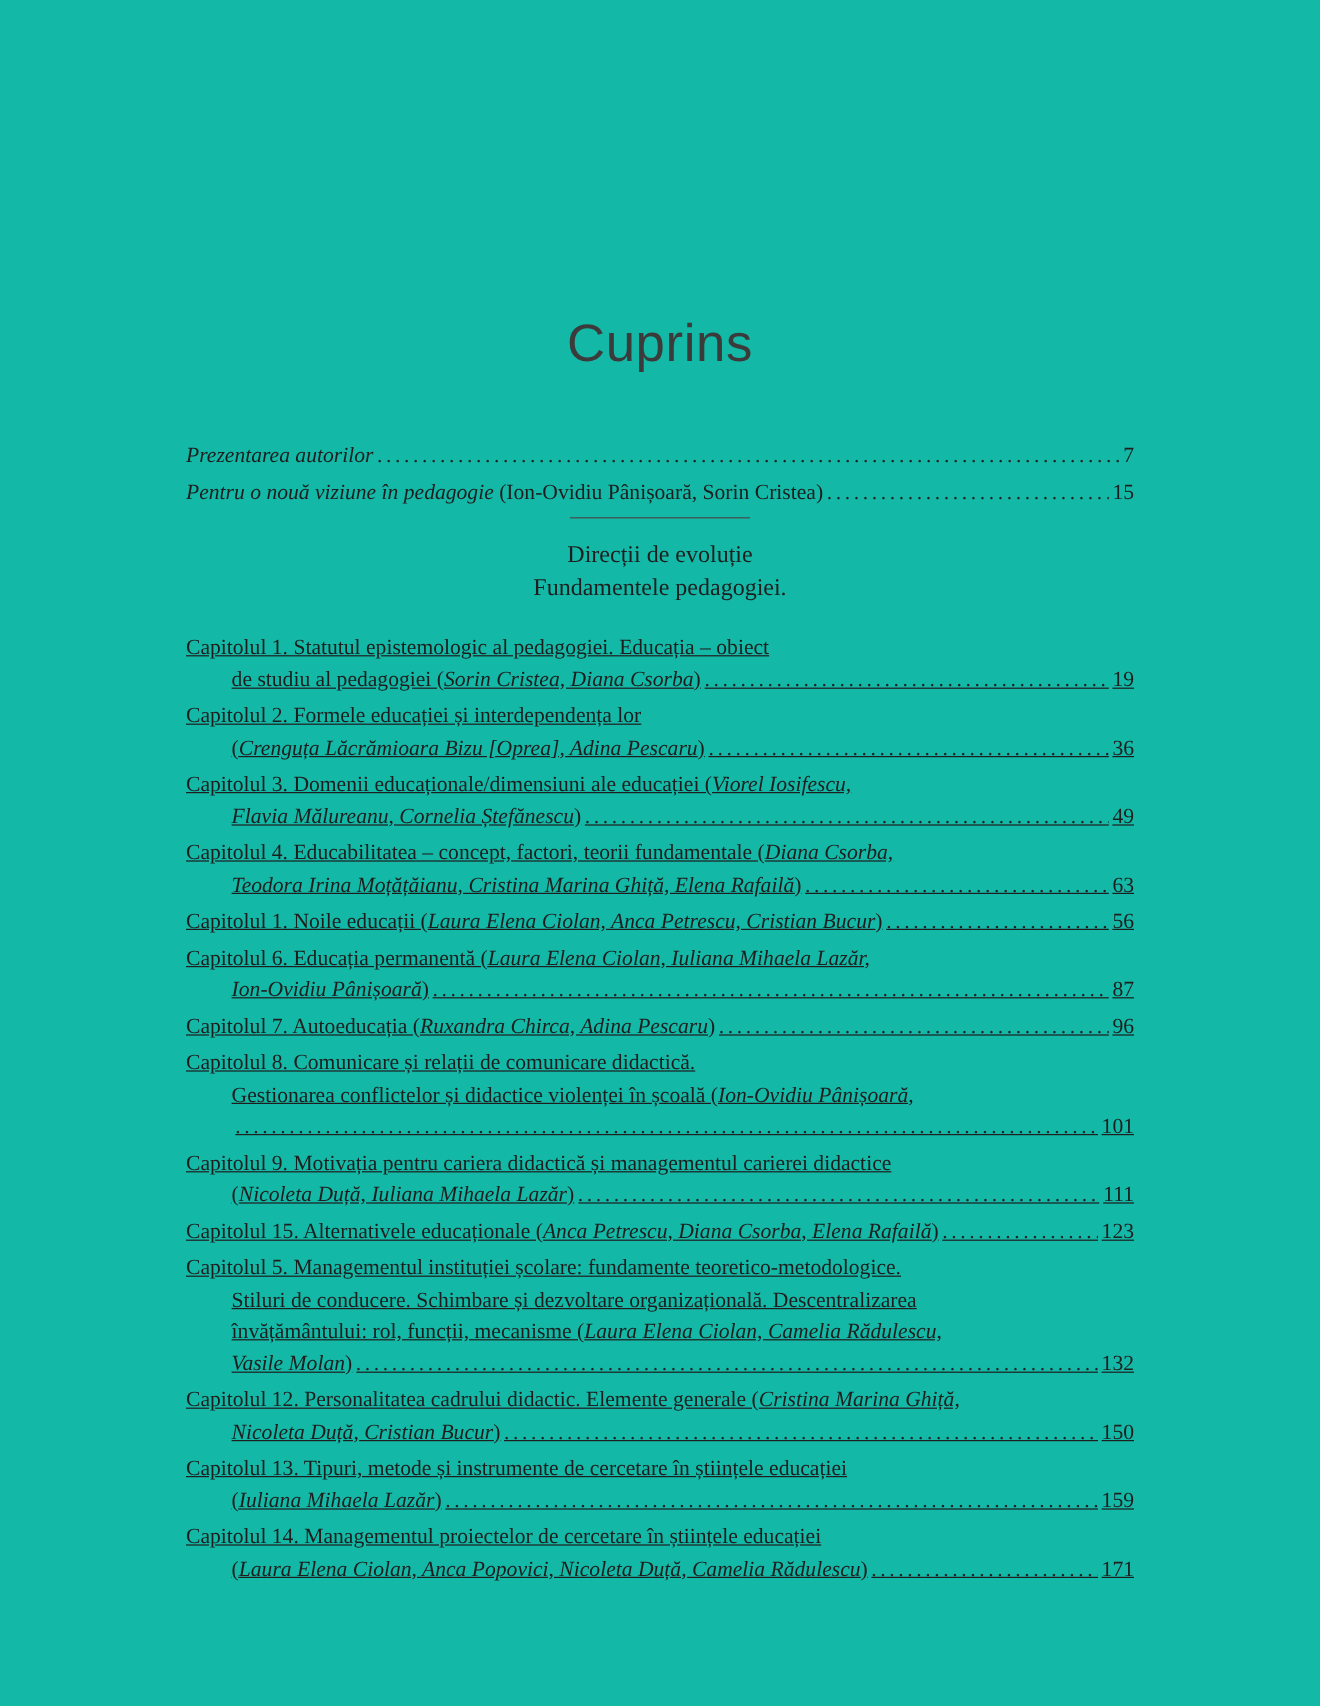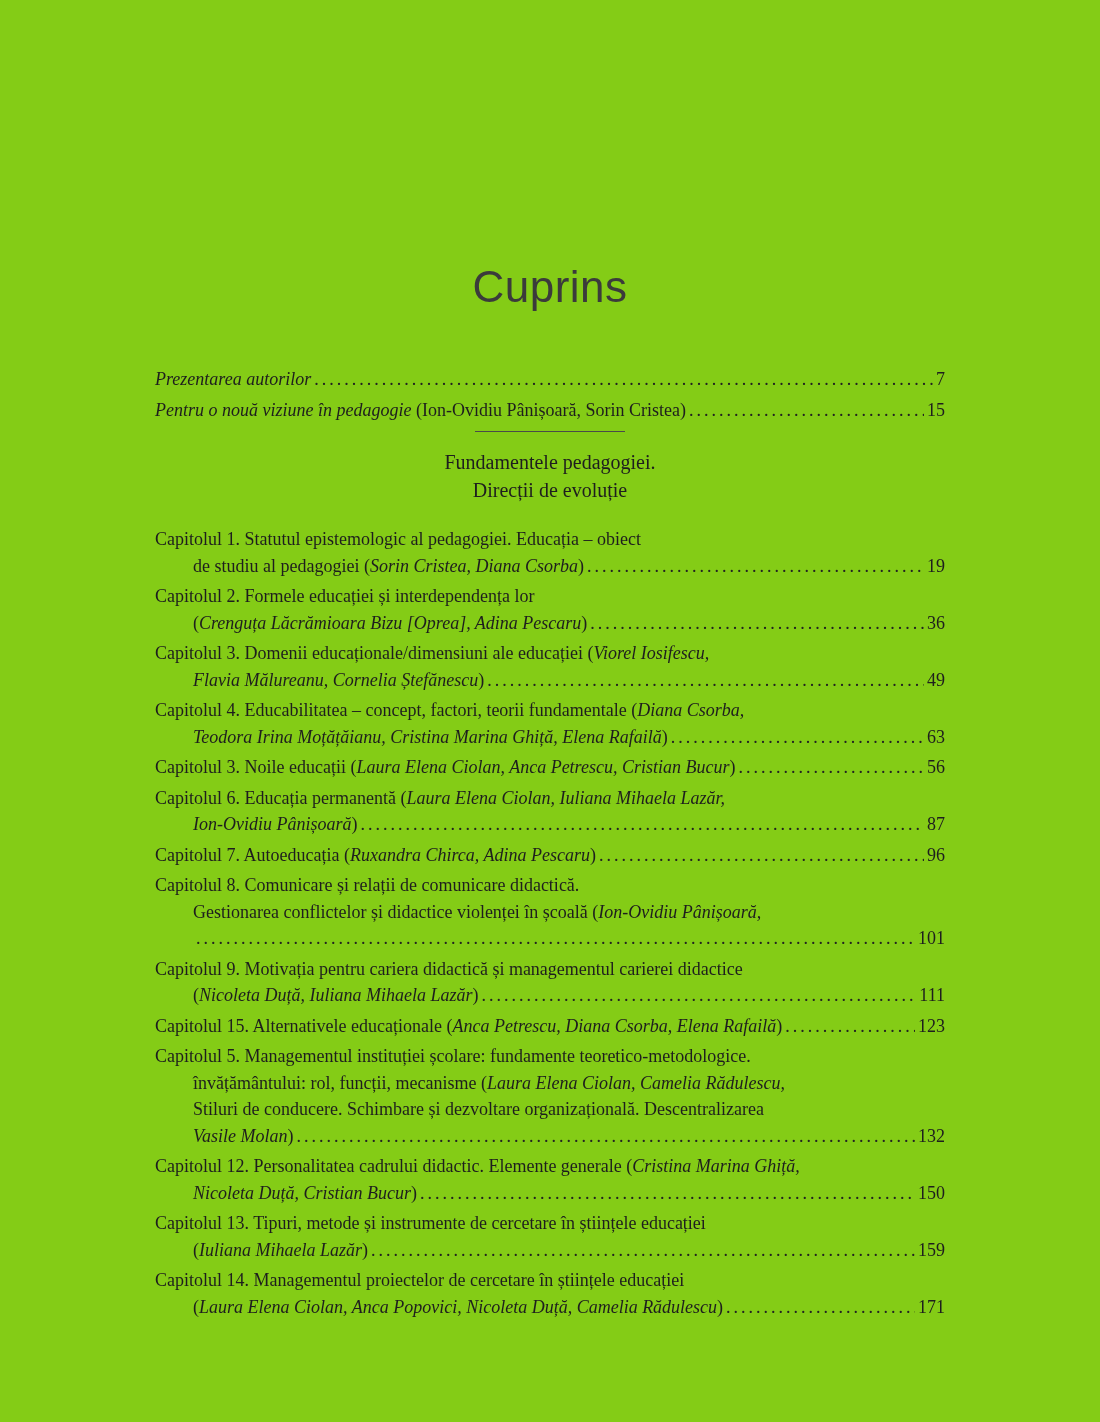--- a/index.html
+++ b/index.html
@@ -4,21 +4,21 @@
 <style>
   html, body {
     margin: 0;
     padding: 0;
     background: #ffffff;
   }
   .page {
     position: relative;
     width: 1100px;
     height: 1422px;
-    background: #84cc16;
+    background: #14b8a6;
     box-sizing: border-box;
     padding: 0 155px;
     overflow: hidden;
     font-family: "Liberation Serif", serif;
     color: #1e1e1e;
     font-size: 18px;
   }
   .doc-title {
     font-family: "Liberation Sans", "DejaVu Sans", sans-serif;
     font-weight: 400;
@@ -43,21 +43,21 @@
     height: 0;
     border-bottom: 1.5px solid #4a4a4a;
     margin: 5px auto 16px auto;
   }
   .part-heading {
     text-align: center;
     font-size: 20px;
     line-height: 28px;
     margin-bottom: 22px;
   }
-  .chapters { margin-top: 6px; }
+  .chapters { margin-top: 6px; text-decoration: underline; }
   .chapters .toc-entry { margin-top: 4px; }
   .toc-line {
     display: flex;
     align-items: center;
     line-height: 26.5px;
   }
   .toc-line.indent { padding-left: 38px; }
   .toc-text {
     white-space: nowrap;
     flex: 0 0 auto;
@@ -99,22 +99,22 @@
         <div class="toc-line">
           <span class="toc-text"><i>Pentru o nouă viziune în pedagogie</i><span> (Ion-Ovidiu Pânișoară, Sorin Cristea)</span></span>
           <span class="leader"></span>
           <span class="pagenum">15</span>
         </div>
       </div>
     </div>
 
   <div class="part-rule"></div>
   <div class="part-heading">
+    <div>Direcții de evoluție</div>
     <div>Fundamentele pedagogiei.</div>
-    <div>Direcții de evoluție</div>
   </div>
 
   <div class="chapters" id="chapters">
       <div class="toc-entry">
         <div class="toc-line">
           <span class="toc-text"><span>Capitolul 1. Statutul epistemologic al pedagogiei. Educația – obiect</span></span>
         </div>
         <div class="toc-line indent">
           <span class="toc-text"><span>de studiu al pedagogiei (</span><i>Sorin Cristea, Diana Csorba</i><span>) </span></span>
           <span class="leader"></span>
@@ -146,21 +146,21 @@
           <span class="toc-text"><span>Capitolul 4. Educabilitatea – concept, factori, teorii fundamentale (</span><i>Diana Csorba,</i></span>
         </div>
         <div class="toc-line indent">
           <span class="toc-text"><i>Teodora Irina Moțățăianu, Cristina Marina Ghiță, Elena Rafailă</i><span>)</span></span>
           <span class="leader"></span>
           <span class="pagenum">63</span>
         </div>
       </div>
       <div class="toc-entry">
         <div class="toc-line">
-          <span class="toc-text"><span>Capitolul 3. Noile educații (</span><i>Laura Elena Ciolan, Anca Petrescu, Cristian Bucur</i><span>) </span></span>
+          <span class="toc-text"><span>Capitolul 1. Noile educații (</span><i>Laura Elena Ciolan, Anca Petrescu, Cristian Bucur</i><span>) </span></span>
           <span class="leader"></span>
           <span class="pagenum">56</span>
         </div>
       </div>
       <div class="toc-entry">
         <div class="toc-line">
           <span class="toc-text"><span>Capitolul 6. Educația permanentă (</span><i>Laura Elena Ciolan, Iuliana Mihaela Lazăr,</i></span>
         </div>
         <div class="toc-line indent">
           <span class="toc-text"><i>Ion-Ovidiu Pânișoară</i><span>)</span></span>
@@ -202,24 +202,24 @@
           <span class="toc-text"><span>Capitolul 15. Alternativele educaționale (</span><i>Anca Petrescu, Diana Csorba, Elena Rafailă</i><span>)</span></span>
           <span class="leader"></span>
           <span class="pagenum">123</span>
         </div>
       </div>
       <div class="toc-entry">
         <div class="toc-line">
           <span class="toc-text"><span>Capitolul 5. Managementul instituției școlare: fundamente teoretico-metodologice.</span></span>
         </div>
         <div class="toc-line indent">
+          <span class="toc-text"><span>Stiluri de conducere. Schimbare și dezvoltare organizațională. Descentralizarea</span></span>
+        </div>
+        <div class="toc-line indent">
           <span class="toc-text"><span>învățământului: rol, funcții, mecanisme (</span><i>Laura Elena Ciolan, Camelia Rădulescu,</i></span>
-        </div>
-        <div class="toc-line indent">
-          <span class="toc-text"><span>Stiluri de conducere. Schimbare și dezvoltare organizațională. Descentralizarea</span></span>
         </div>
         <div class="toc-line indent">
           <span class="toc-text"><i>Vasile Molan</i><span>)</span></span>
           <span class="leader"></span>
           <span class="pagenum">132</span>
         </div>
       </div>
       <div class="toc-entry">
         <div class="toc-line">
           <span class="toc-text"><span>Capitolul 12. Personalitatea cadrului didactic. Elemente generale (</span><i>Cristina Marina Ghiță,</i></span>

